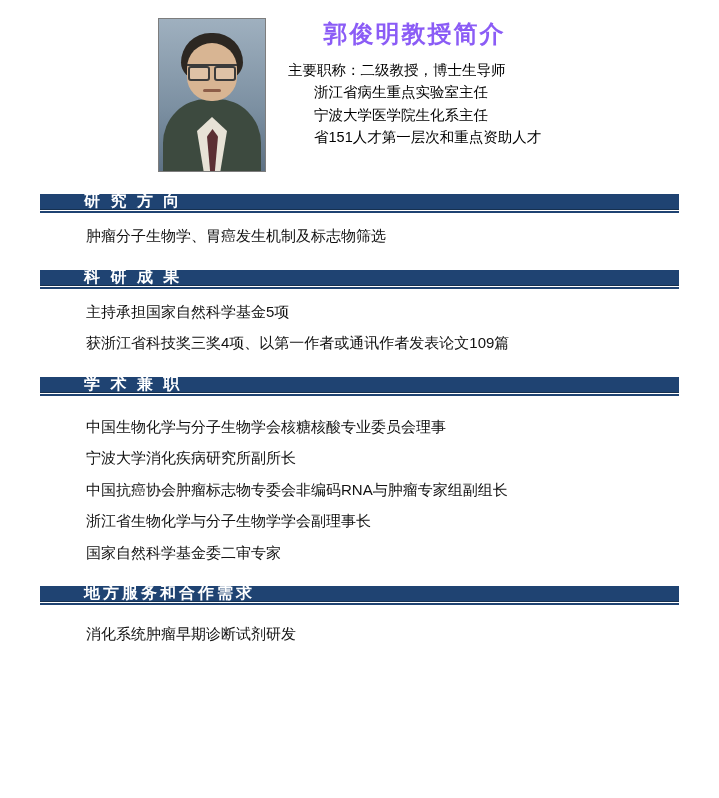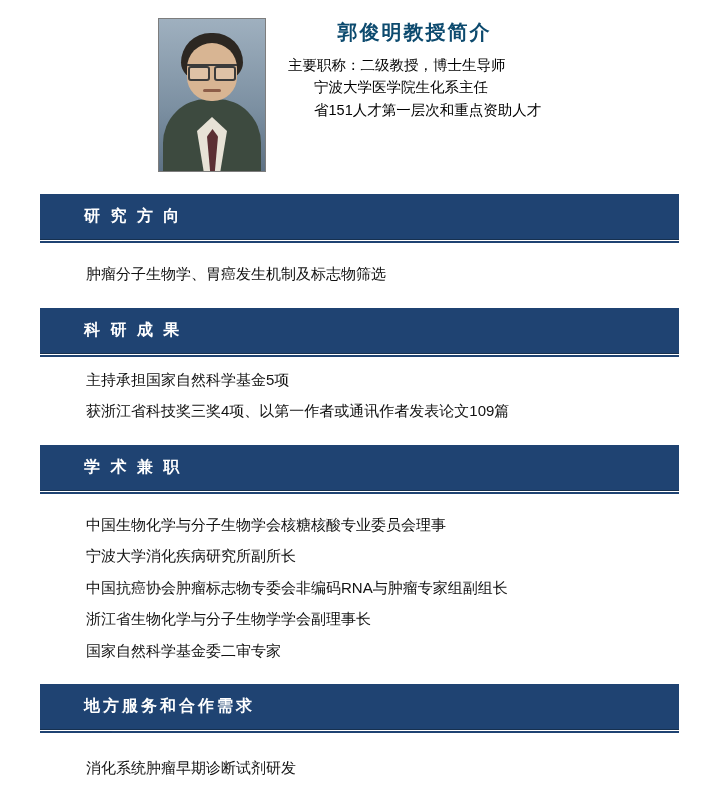--- a/index.html
+++ b/index.html
@@ -120,41 +120,41 @@
     clip-path: polygon(50% 0, 100% 18%, 72% 100%, 28% 100%, 0 18%);
   }
 
   .header-text {
     margin-left: 22px;
     padding-top: 2px;
   }
   .doc-title {
     font-family: "DejaVu Serif", "Liberation Serif", serif;
     font-weight: bold;
-    font-size: 20px;
-    color: #0c4a6e;
+    font-size: 24px;
+    color: #8b5cf6;
     letter-spacing: 2px;
     line-height: 1.2;
     margin-bottom: 10px;
     text-align: center;
   }
   .header-line {
     font-size: 14.5px;
     color: #000000;
     line-height: 1.55;
     white-space: nowrap;
   }
   .header-line.indent {
     padding-left: 26px;
   }
 
   
   .bar {
     background: #1f4372;
-    height: 45px;
+    height: 15px;
     margin-top: 22px;
     display: flex;
     align-items: center;
     box-shadow: 0 1px 0 #16304f;
   }
   .bar-label {
     color: #ffffff;
     font-size: 16px;
     font-weight: bold;
     letter-spacing: 3px;
@@ -170,44 +170,45 @@
     padding: 14px 0 0 46px;
   }
   .section-body p {
     margin: 0 0 9px 0;
     font-size: 15px;
     line-height: 1.5;
     color: #111111;
   }
   .section-body p:last-child { margin-bottom: 0; }
 
-  .sec-research .section-body { padding-top: 20px; }
+  .sec-research .section-body { padding-top: 12px; }
   .sec-results .section-body { padding-top: 12px; }
   .sec-appoint .section-body { padding-top: 20px; }
-  .sec-local .section-body { padding-top: 24px; }
+  .sec-local .section-body { padding-top: 18px; }
 </style>
 </head>
 <body>
 
 <div class="page">
 
   <div class="header">
     <div class="portrait">
       <div class="bg"></div>
       <div class="body"></div>
       <div class="shirt"></div>
       <div class="tie"></div>
       <div class="hair"></div>
       <div class="face"></div>
       <div class="glasses"></div>
       <div class="mouth"></div>
     </div>
     <div class="header-text">
       <div class="doc-title">郭俊明教授简介</div>
       <div class="header-line">主要职称：二级教授，博士生导师</div>
+      <div class="header-line indent">浙江省病生重点实验室主任</div>
       <div class="header-line indent">宁波大学医学院生化系主任</div>
       <div class="header-line indent">省151人才第一层次和重点资助人才</div>
     </div>
   </div>
 
   <div class="section sec-research">
     <div class="bar">
       <span class="bar-label">研 究 方 向</span>
     </div>
     <div class="bar-underline"></div>

